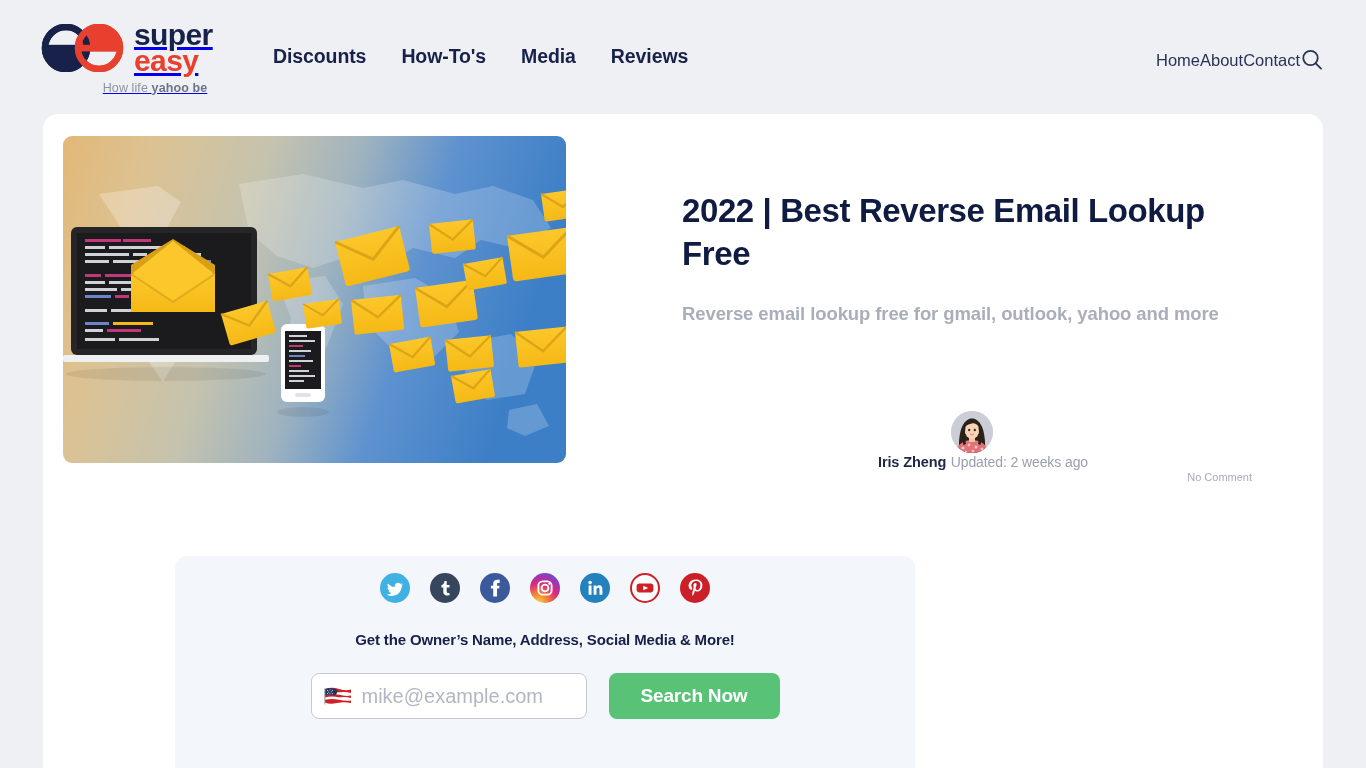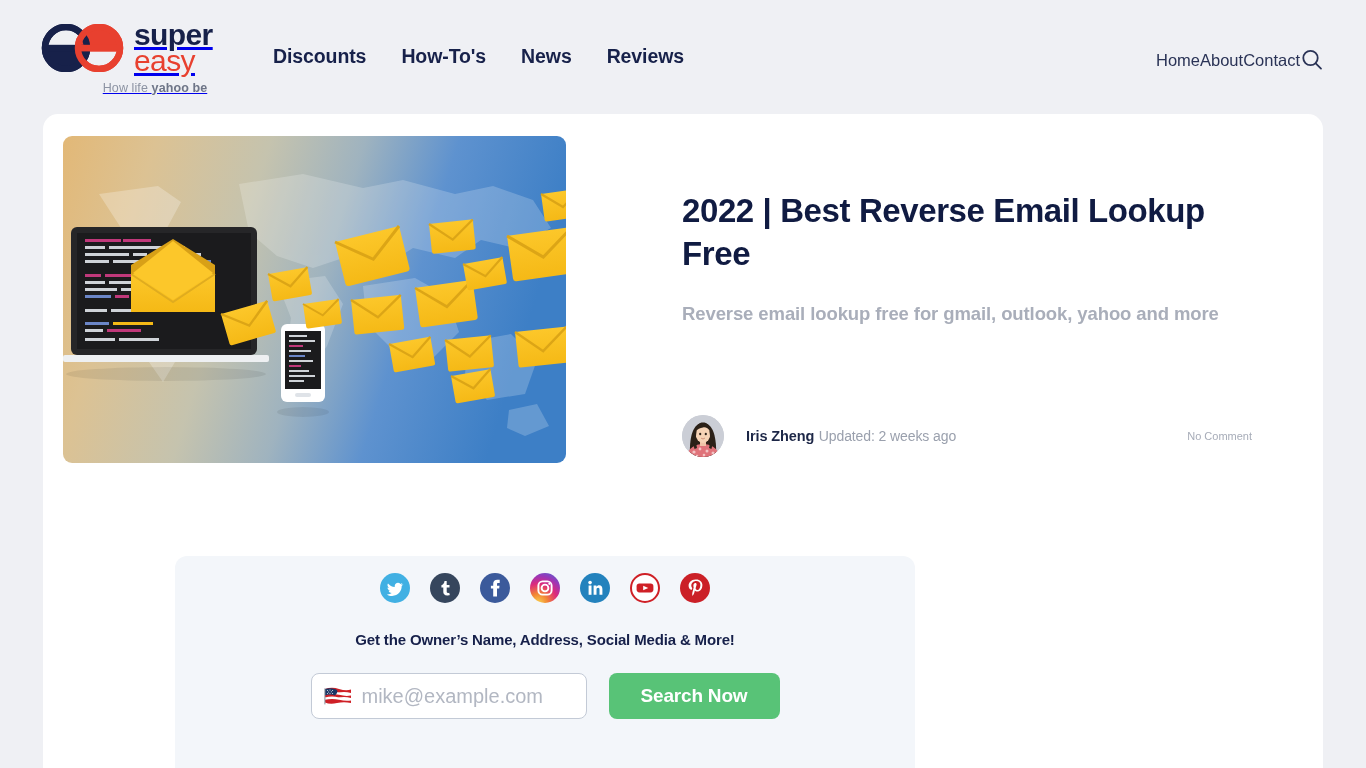--- a/index.html
+++ b/index.html
@@ -29,21 +29,21 @@
     margin-left: 5px; margin-top: 0px;
     line-height: 0.88;
   }
   .logo-word .w1 {
     display: block;
     font-size: 30px; font-weight: bold; letter-spacing: -0.6px;
     color: #17214a;
   }
   .logo-word .w2 {
     display: block;
-    font-size: 30px; font-weight: normal; letter-spacing: -0.6px;
+    font-size: 30px; font-weight: bold; letter-spacing: -0.6px;
     color: #e8402f;
   }
   .brand-tagline {
     margin-top: 6px; text-align: center;
     font-size: 12.5px; color: #8c93a3; letter-spacing: 0.1px;
     width: 100%;
   }
   .brand-tagline b { color: #6e7587; font-weight: bold; }
 
   .main-nav {
@@ -93,21 +93,21 @@
   }
   .article-sub {
     margin-top: 25px;
     font-size: 18.5px; font-weight: bold; color: #a9aeba;
     line-height: 1.42; letter-spacing: -0.1px;
   }
 
   .byline {
     position: absolute; left: 639px; top: 297px;
     width: 580px; height: 50px;
-    display: flex; align-items: center;
+    display: flex; align-items: center; flex-direction: column;
   }
   .avatar {
     width: 42px; height: 42px; border-radius: 50%;
     overflow: hidden; flex: 0 0 42px; background: #c9ccd4;
   }
   .avatar svg { display: block; }
   .byline-text { margin-left: 22px; }
   .byline-name {
     font-size: 14.5px; font-weight: bold; color: #1d2747;
     letter-spacing: -0.1px;
@@ -207,21 +207,21 @@
     </div>
     <div class="brand-tagline">
       <span>How life</span>
       <b>yahoo be</b>
     </div>
   </a>
 
   <nav class="main-nav">
     <a href="#">Discounts</a>
     <a href="#">How-To's</a>
-    <a href="#">News</a>
+    <a href="#">Media</a>
     <a href="#">Reviews</a>
   </nav>
 
   <div class="util-nav">
     <a href="#">Home</a>
     <a href="#">About</a>
     <a href="#">Contact</a>
     <button class="search-btn">
       <svg width="24" height="24" viewBox="0 0 24 24">
         <circle cx="10.5" cy="10" r="7.2" fill="none" stroke="#2a3356" stroke-width="1.8"></circle>

